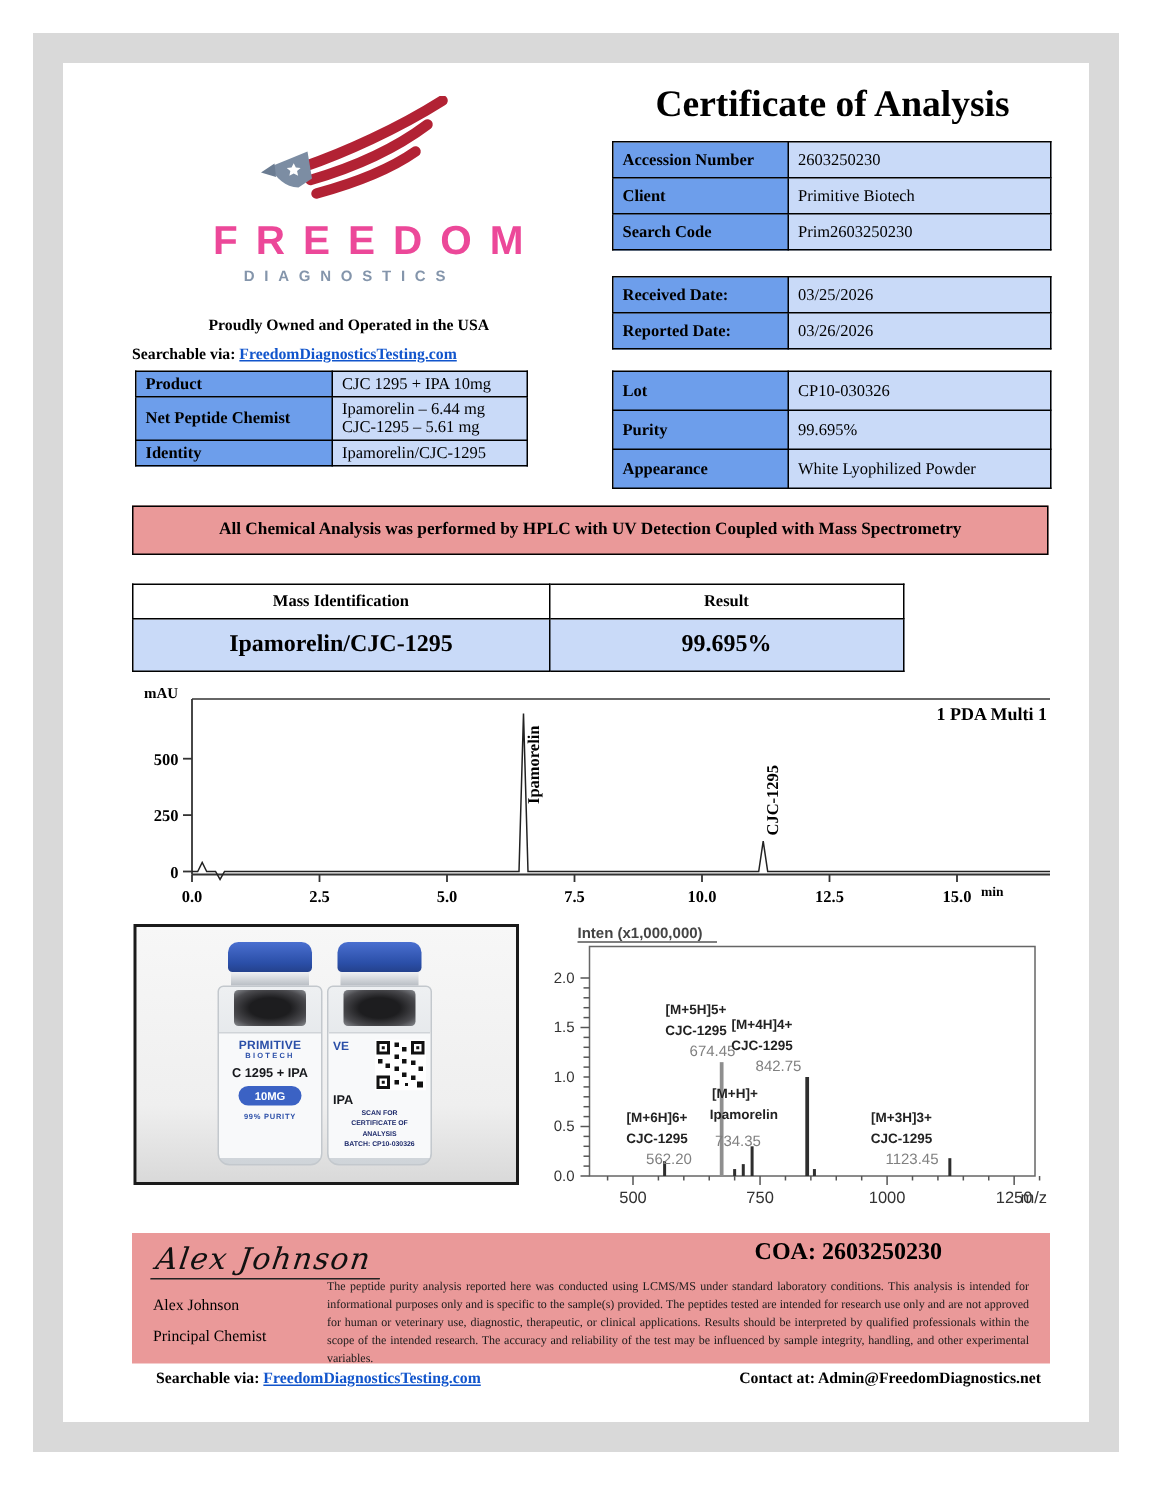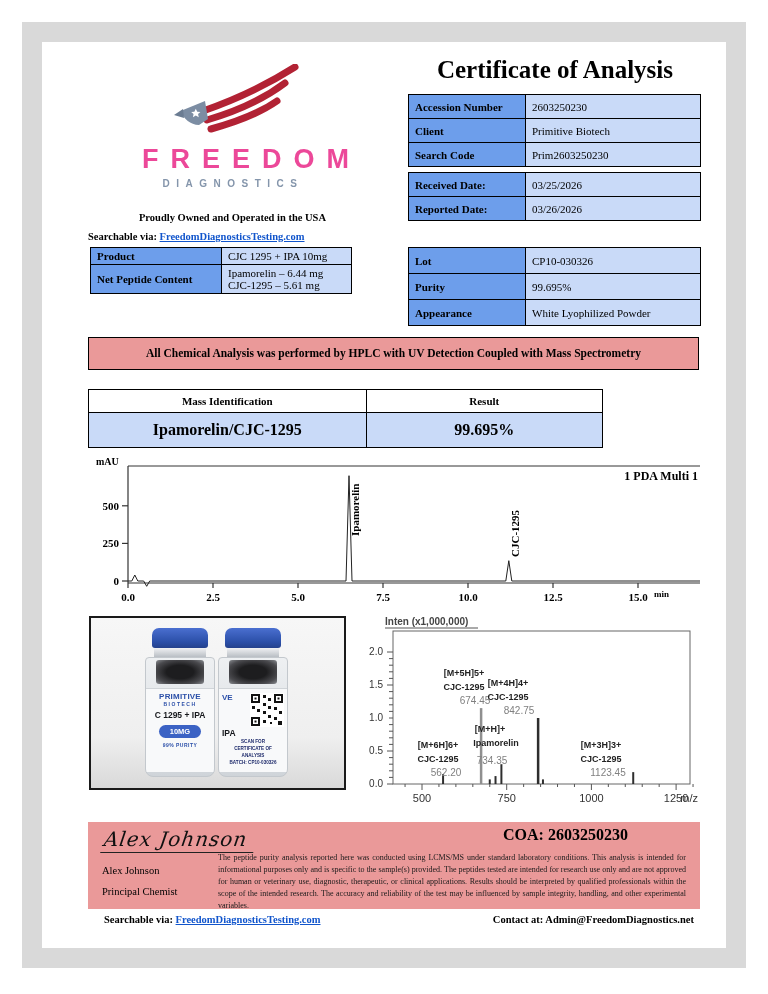--- a/index.html
+++ b/index.html
@@ -18,21 +18,21 @@
   .searchable-top{position:absolute;left:88px;top:231px;font-size:10.5px;font-weight:bold;}
   a.doc-link{color:#1155cc;text-decoration:underline;font-weight:bold;cursor:pointer;}
   
   .doc-title{position:absolute;left:405px;top:56px;width:300px;text-align:center;
              font-size:25px;font-weight:bold;}
   table.info{border-collapse:collapse;position:absolute;font-size:11px;}
   table.info td{border:1.5px solid #000;padding:2px 6px;vertical-align:middle;}
   td.lbl{background:#6d9eeb;font-weight:bold;}
   td.val{background:#c9daf8;}
   .tbl-accession{left:408px;top:94px;width:293px;}
-  .tbl-dates{left:408px;top:172px;width:293px;}
+  .tbl-dates{left:408px;top:184px;width:293px;}
   .tbl-product{left:90px;top:247px;width:262px;}
   .tbl-lot{left:408px;top:247px;width:293px;border-radius:10px;}
   .tbl-accession td,.tbl-dates td{height:19px;}
   .tbl-lot td{height:21px;}
   .tbl-accession td.lbl,.tbl-dates td.lbl{width:104px;}
   .tbl-product td.lbl{width:118px;}
   .tbl-lot td.lbl{width:104px;}
   
   .banner{position:absolute;left:88px;top:337px;width:609px;height:31px;background:#ea9999;
           border:1.5px solid #000;text-align:center;line-height:31px;
@@ -142,23 +142,27 @@
   </tbody>
     </table>
 
   <table class="info tbl-product">
     <tbody>
         <tr>
           <td class="lbl">Product</td>
           <td class="val">CJC 1295 + IPA 10mg</td>
         </tr>
     <tr>
-          <td class="lbl">Net Peptide Content</td>
+          <td class="lbl">Net Peptide Chemist</td>
         <td class="val"><span>Ipamorelin – 6.44 mg</span><br>
         <span>CJC-1295 – 5.61 mg</span></td>
+        </tr>
+    <tr>
+          <td class="lbl">Identity</td>
+          <td class="val">Ipamorelin/CJC-1295</td>
         </tr>
   </tbody>
     </table>
 
   <table class="info tbl-lot">
     <tbody>
         <tr>
           <td class="lbl">Lot</td>
           <td class="val">CP10-030326</td>
         </tr>

